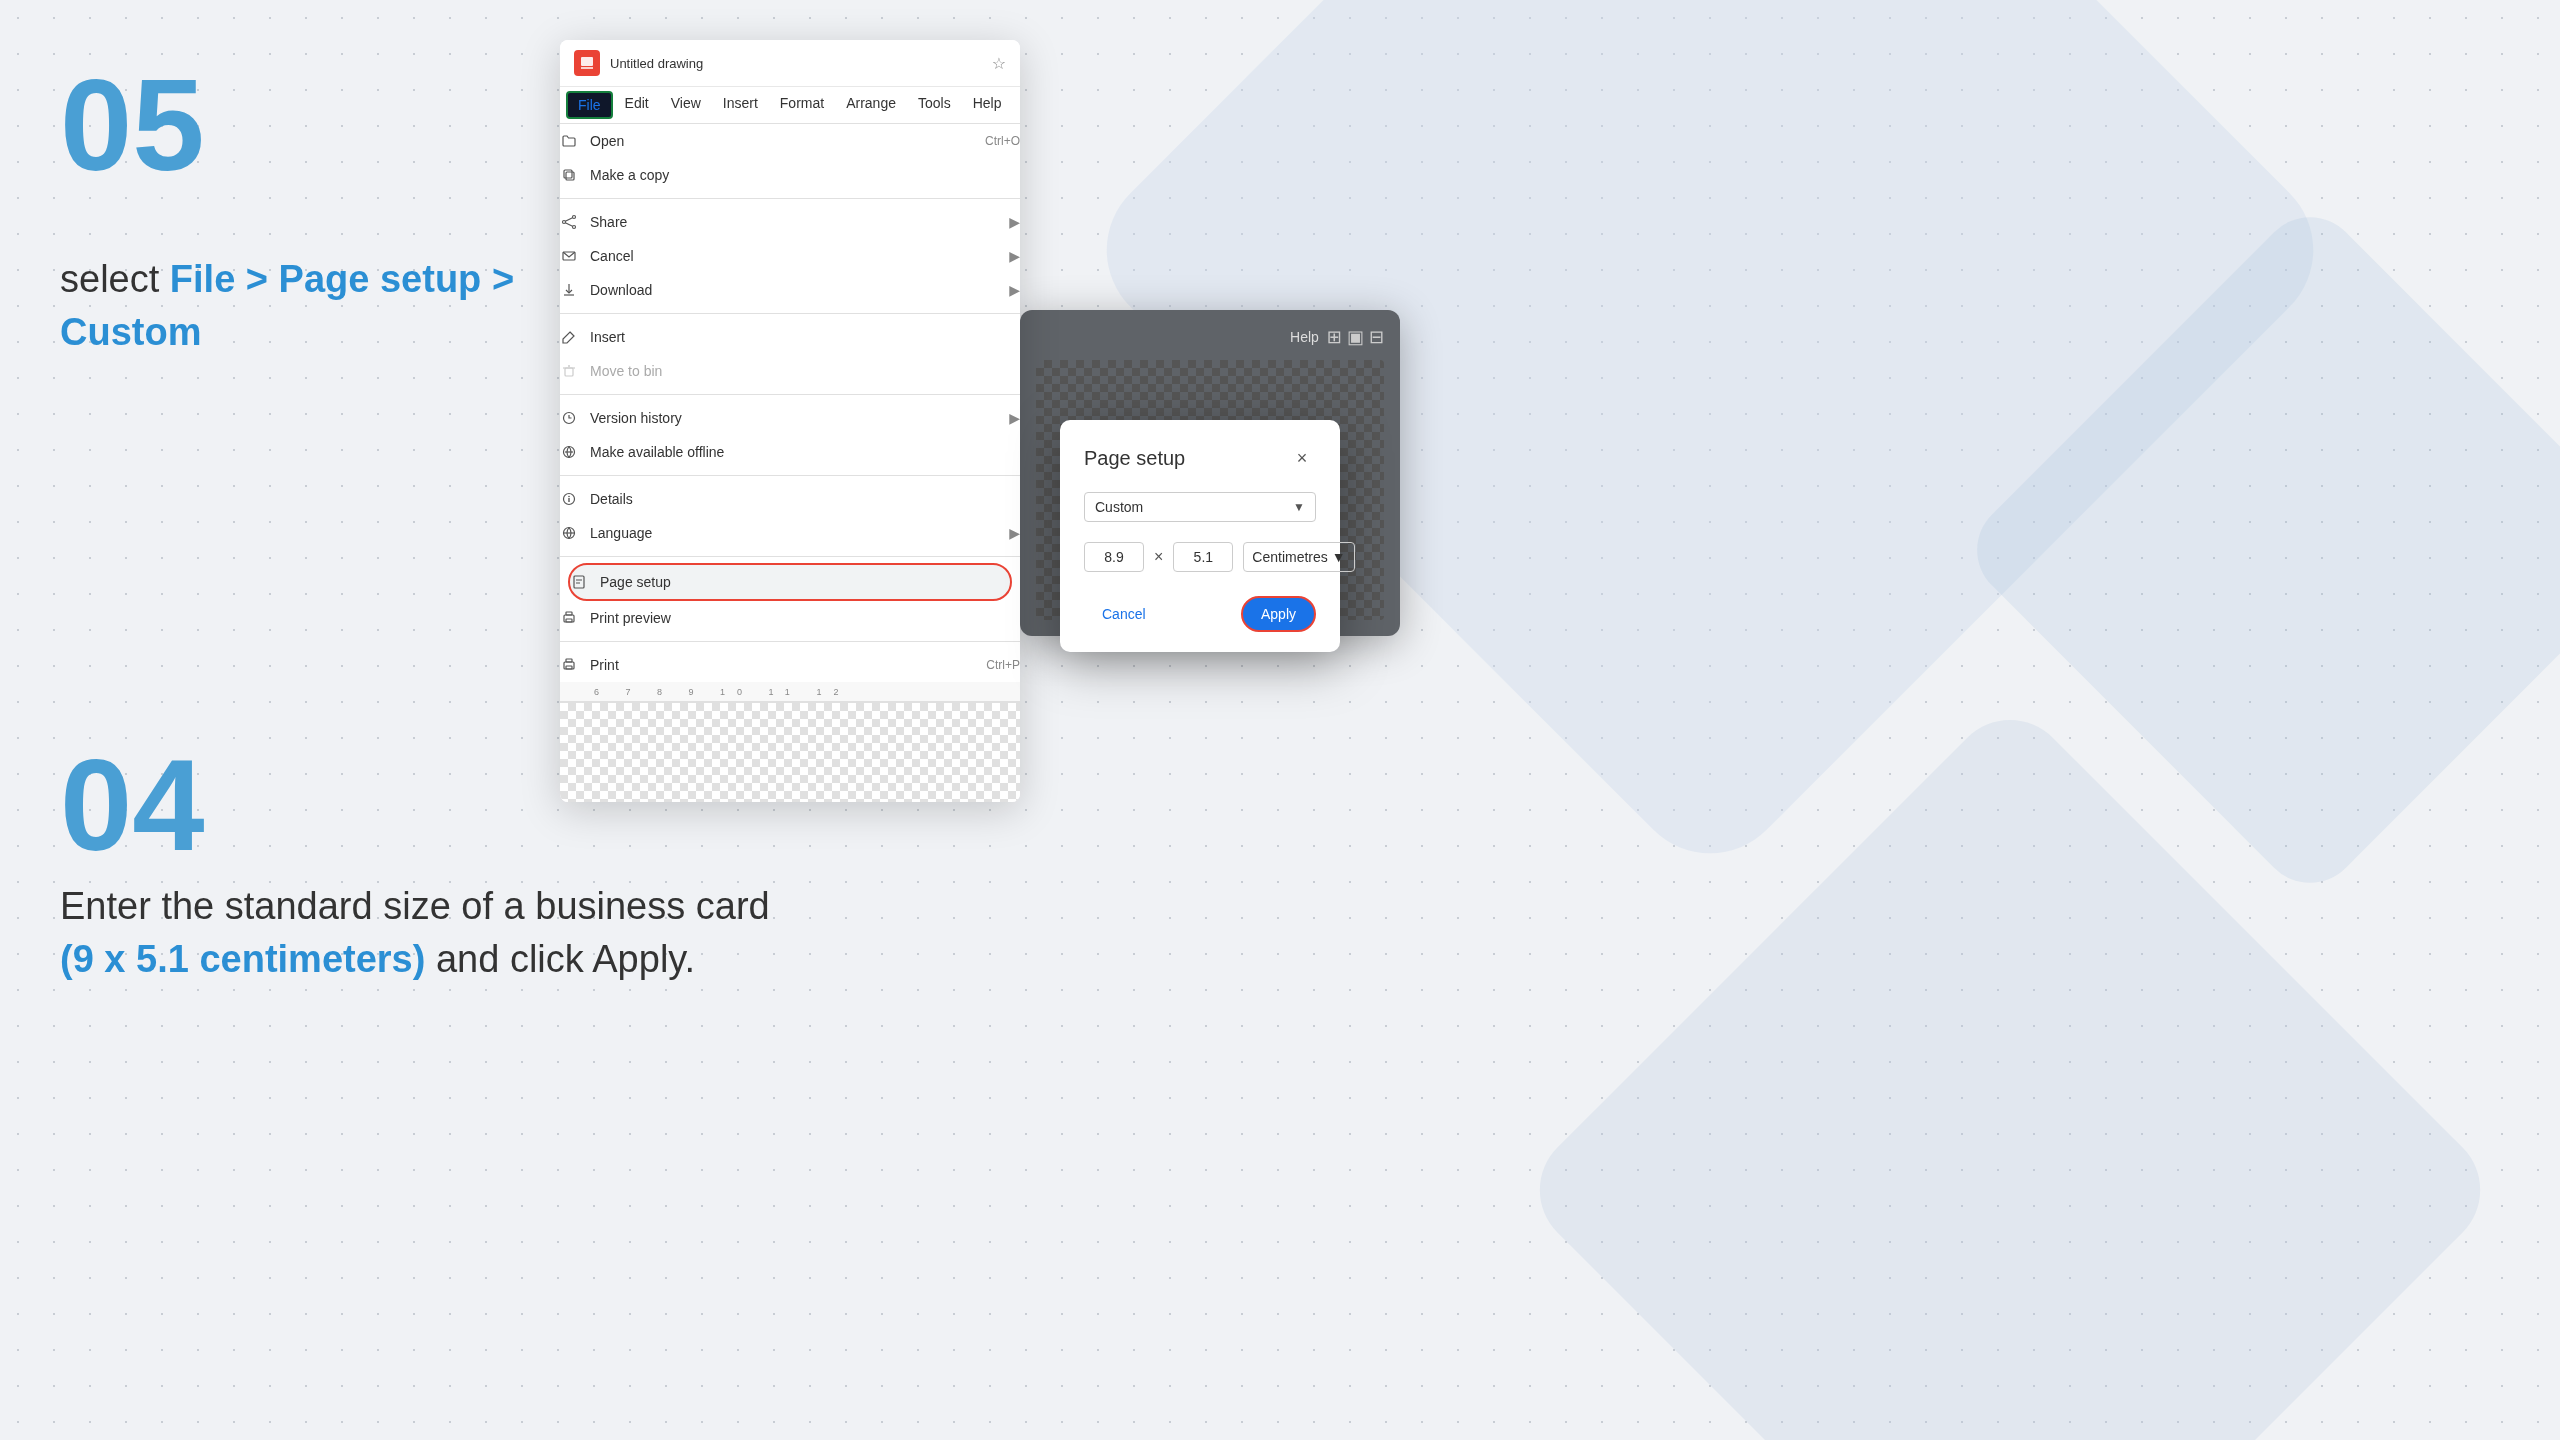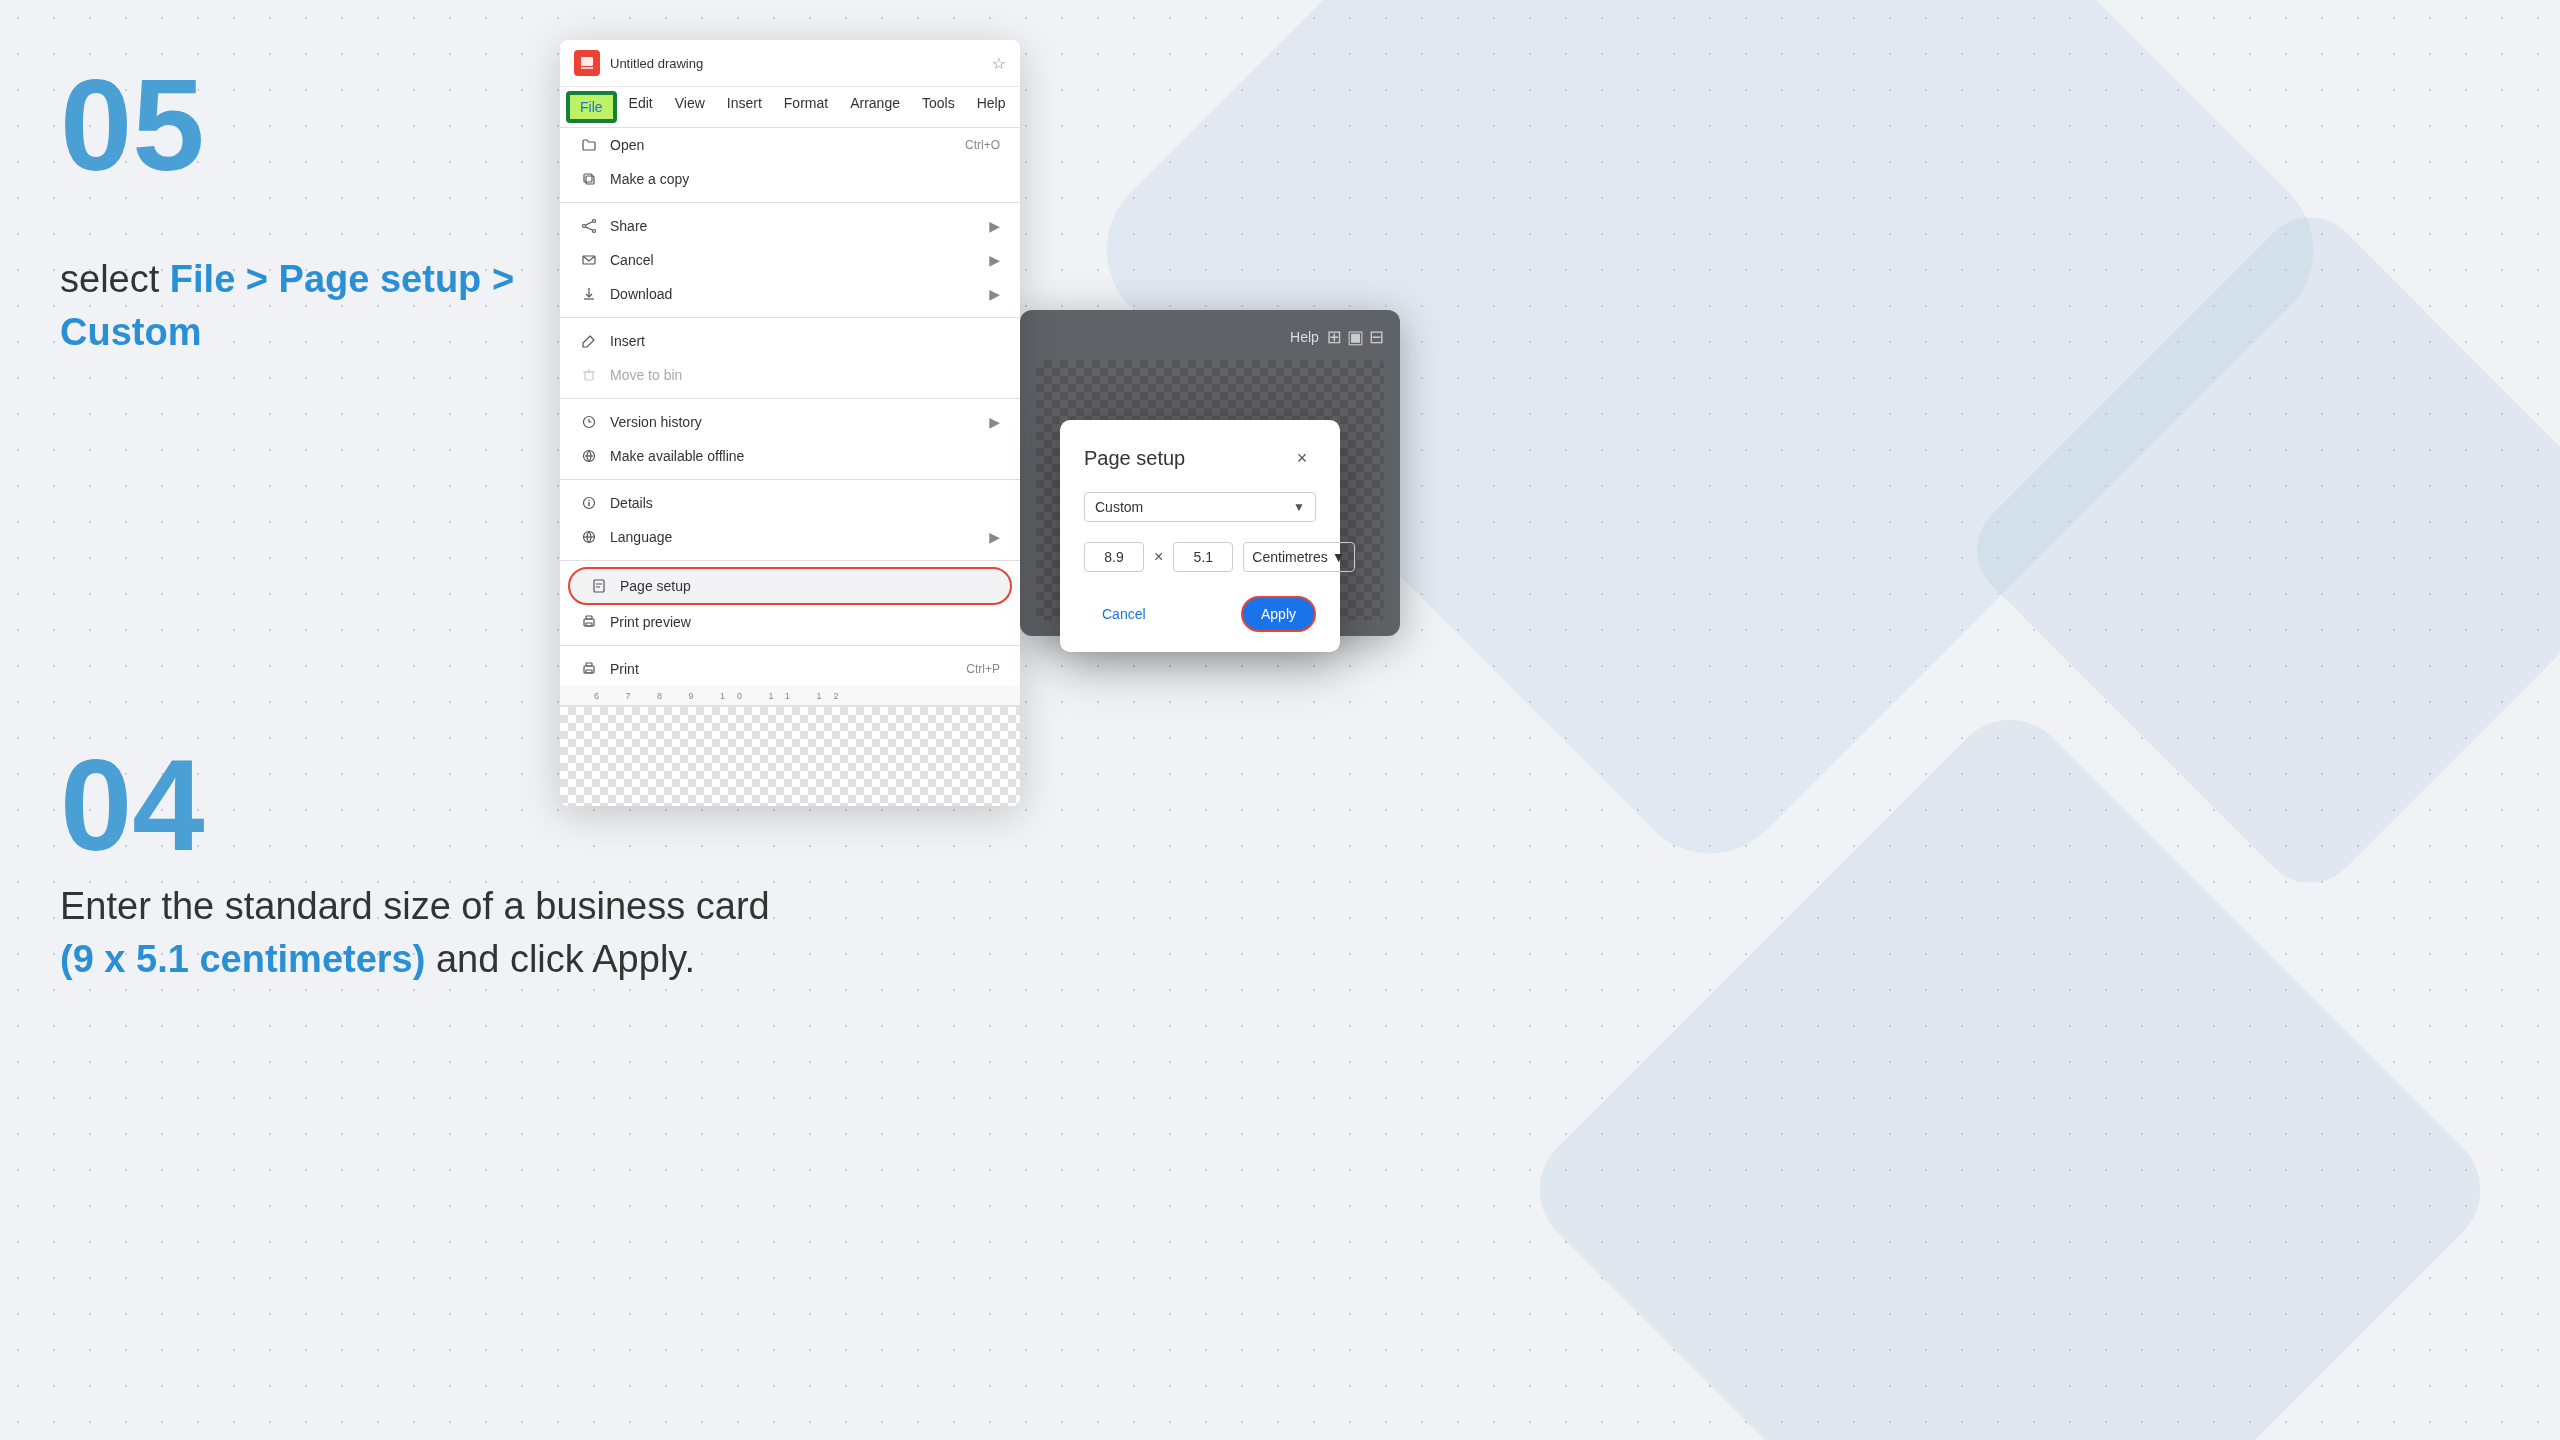--- a/index.html
+++ b/index.html
@@ -154,42 +154,42 @@
 
     .menu-item {
       padding: 4px 10px;
       font-size: 14px;
       color: #333;
       border-radius: 4px;
       cursor: pointer;
     }
 
     .menu-item.active {
-      background: #bef264;
+      background: #0f172a;
       color: #1a73e8;
-      border: 4px solid #15803d;
+      border: 2px solid #15803d;
       border-radius: 4px;
     }
 
     
     .dropdown-menu {
       background: #fff;
       z-index: 25;
     }
 
     .menu-separator {
       height: 1px;
       background: #e0e0e0;
       margin: 6px 0;
     }
 
     .dropdown-item {
       display: flex;
       align-items: center;
-      padding: 8px 20px;
+      padding: 8px 0;
       font-size: 14px;
       color: #333;
       cursor: pointer;
       position: relative;
       gap: 12px;
     }
 
     .dropdown-item.highlighted {
       background: #f1f3f4;
     }

